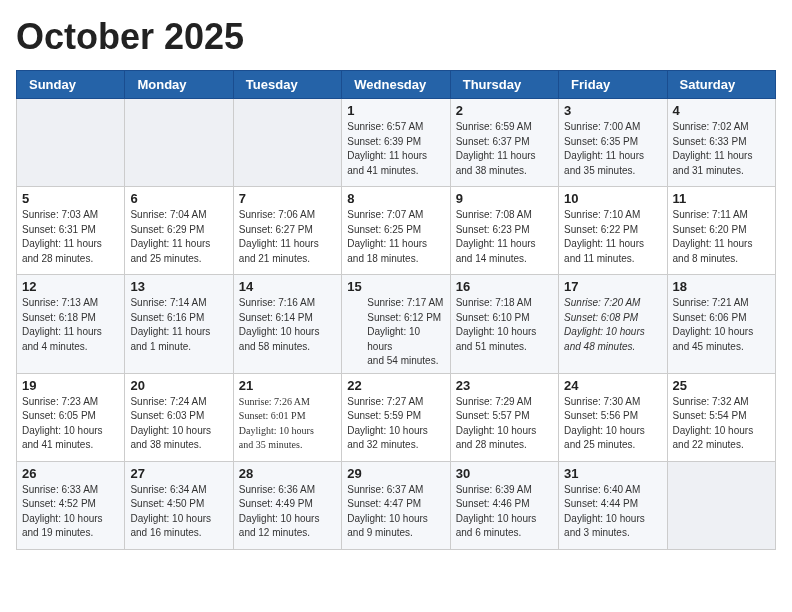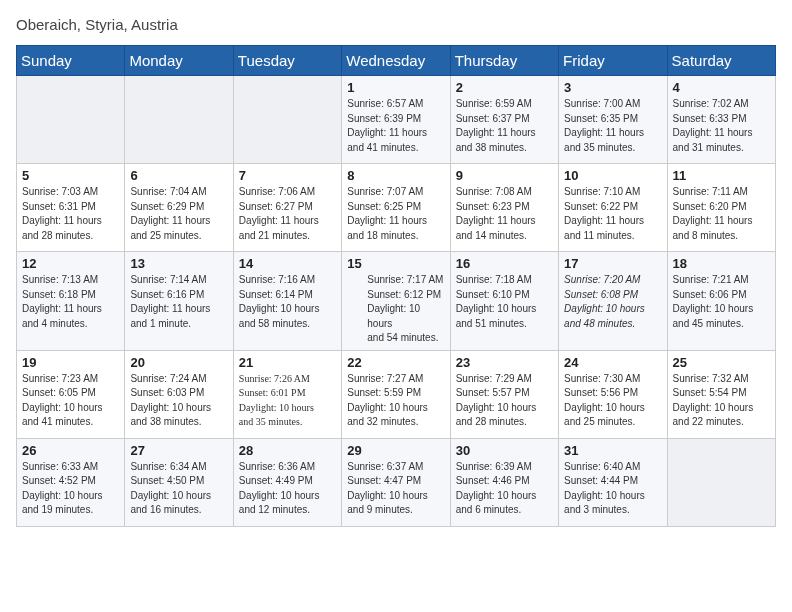--- a/index.html
+++ b/index.html
@@ -45,23 +45,23 @@
       color: #444;
     }
     table {
       width: 100%;
       border-collapse: collapse;
       table-layout: fixed;
     }
     thead tr th {
       background: #2563a8;
       color: #fff;
-      font-size: 15px;
-      font-weight: normal;
-      padding: 6px 4px;
+      font-size: 13px;
+      font-weight: bold;
+      padding: 6px 12px;
       text-align: left;
       border: 1px solid #1a4d8f;
     }
     tbody tr td {
       vertical-align: top;
       border: 1px solid #ccc;
       padding: 4px 5px;
       font-size: 10.5px;
       color: #333;
       height: 88px;
@@ -87,21 +87,21 @@
     }
     .empty-cell {
       background: #eef0f4 !important;
     }
   </style>
 </head>
 <body>
 
 <div class="header">
   <div class="title-block">
-    <div class="calendar-subtitle">Oberaich, Styria, Austria</div>
+    <div class="calendar-title">October 2025</div>
   </div>
 </div>
 
 <table>
   <thead>
     <tr>
     <th>Sunday</th>
         <th>Monday</th>
         <th>Tuesday</th>
         <th>Wednesday</th>

